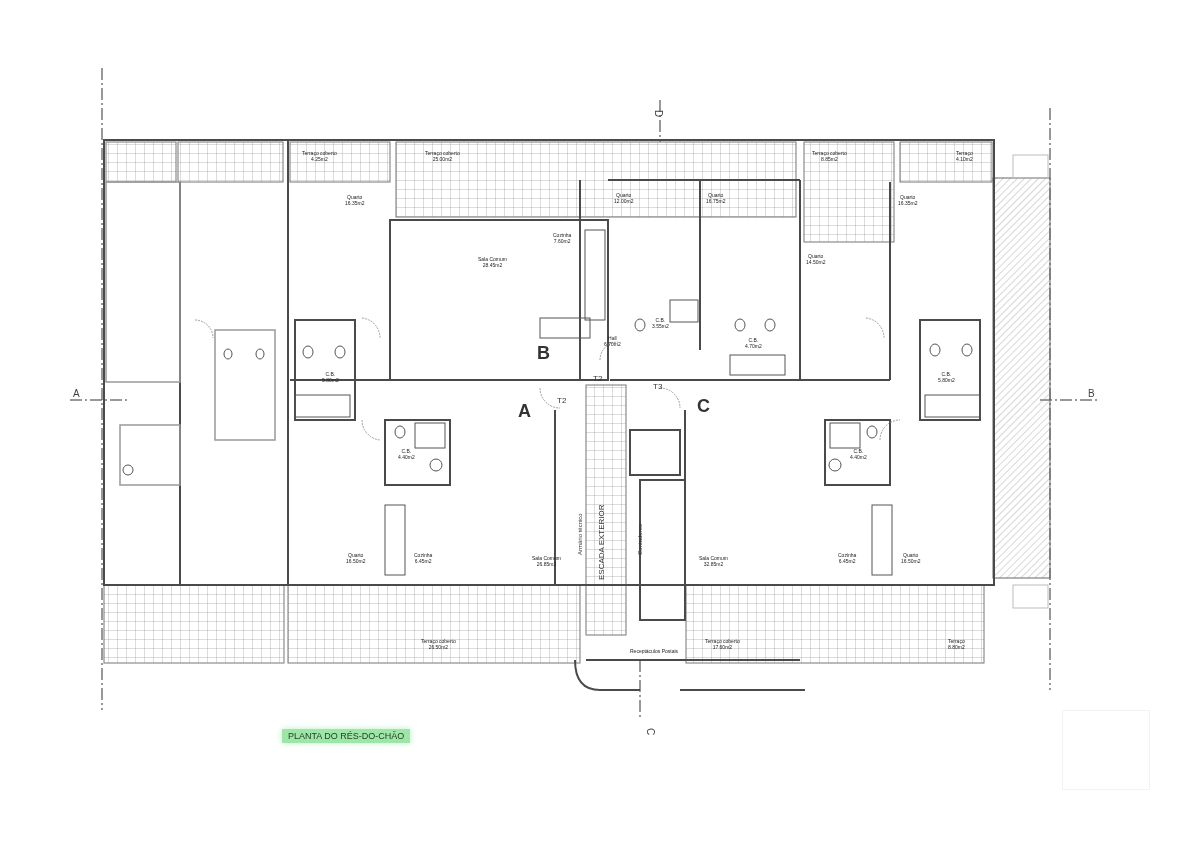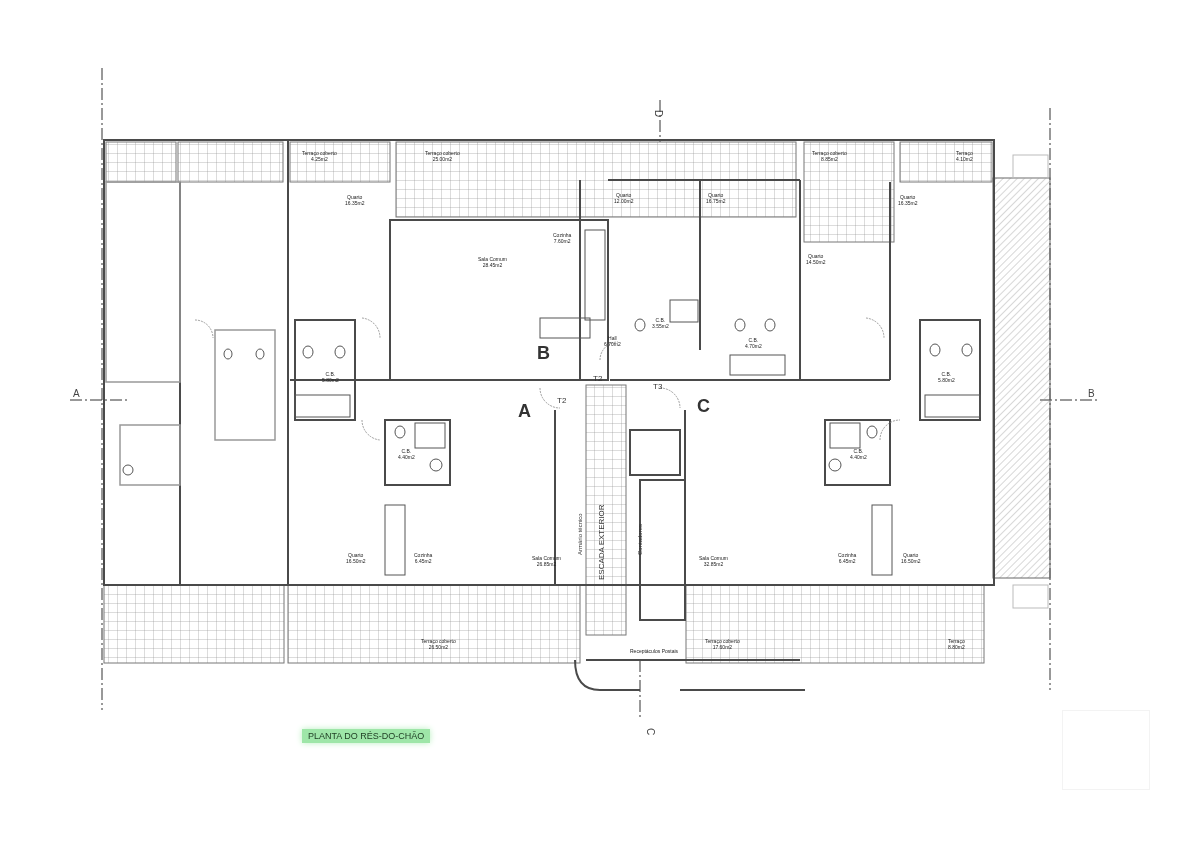--- a/index.html
+++ b/index.html
@@ -4,21 +4,21 @@
 <style>
   html,body{margin:0;padding:0;background:#ffffff;}
   body{width:1190px;height:841px;position:relative;overflow:hidden;font-family:"Liberation Sans",sans-serif;}
   #plan{position:absolute;left:0;top:0;width:1190px;height:841px;}
   .room-label{position:absolute;font-family:"Liberation Sans",sans-serif;font-size:5px;line-height:6px;color:#222;text-align:center;white-space:nowrap;}
   .room-label span{display:block;}
   .unit-letter{position:absolute;font-family:"Liberation Sans",sans-serif;font-weight:bold;font-size:18px;color:#333;}
   .door-tag{position:absolute;font-family:Liberation Sans, sans-serif;font-size:8px;color:#333;}
   .axis-label{position:absolute;font-family:"Liberation Sans",sans-serif;font-size:10px;color:#444;}
   .vertical-text{position:absolute;font-family:"Liberation Sans",sans-serif;font-size:6px;color:#333;transform:rotate(-90deg);transform-origin:left top;white-space:nowrap;}
-  .plan-title{position:absolute;left:282px;top:729px;padding:2px 6px;background:#9ee6a8;color:#1d3b22;font-family:"Liberation Sans",sans-serif;font-size:9px;box-shadow:0 0 6px #b9f0c0;margin-left:20px;}
+  .plan-title{position:absolute;left:282px;top:729px;padding:2px 6px;background:#9ee6a8;color:#1d3b22;font-family:"Liberation Sans",sans-serif;font-size:9px;box-shadow:0 0 6px #b9f0c0;}
   .watermark{position:absolute;left:1062px;top:710px;width:86px;height:78px;border:1px solid #f3f3f3;}
 </style>
 </head>
 <body>
 
 <svg id="plan" viewBox="0 0 1190 841" xmlns="http://www.w3.org/2000/svg">
   <defs>
     <pattern id="tile" width="9" height="9" patternUnits="userSpaceOnUse">
       <path d="M9 0 L0 0 0 9" fill="none" stroke="#8a8a8a" stroke-width="0.6"></path>
     </pattern>

